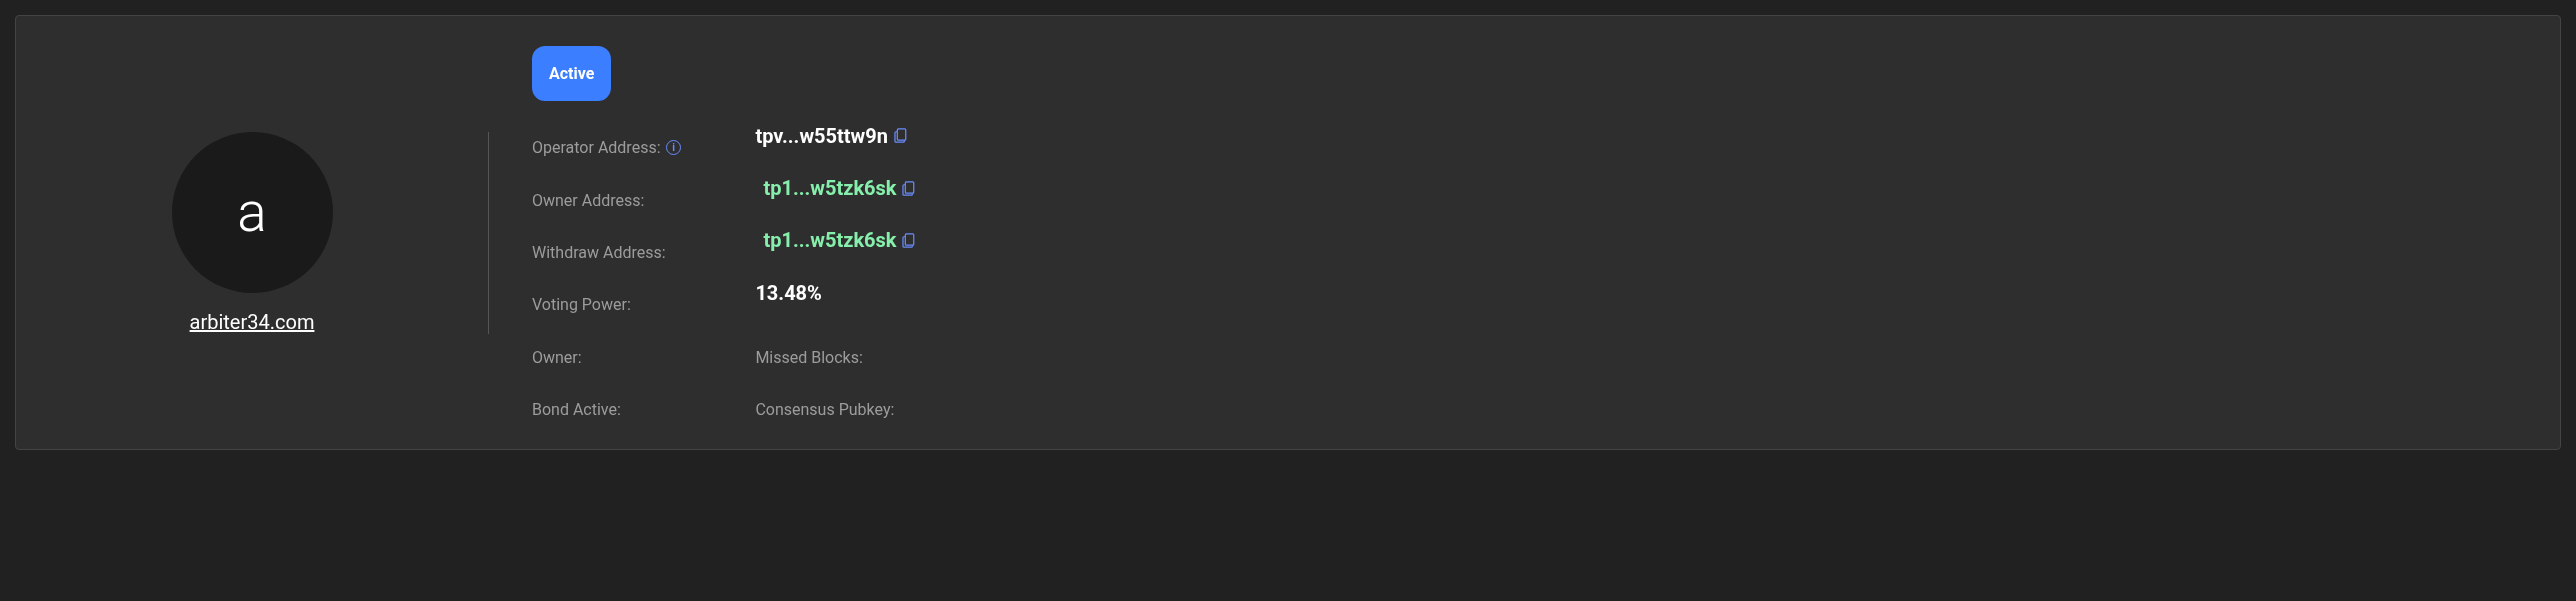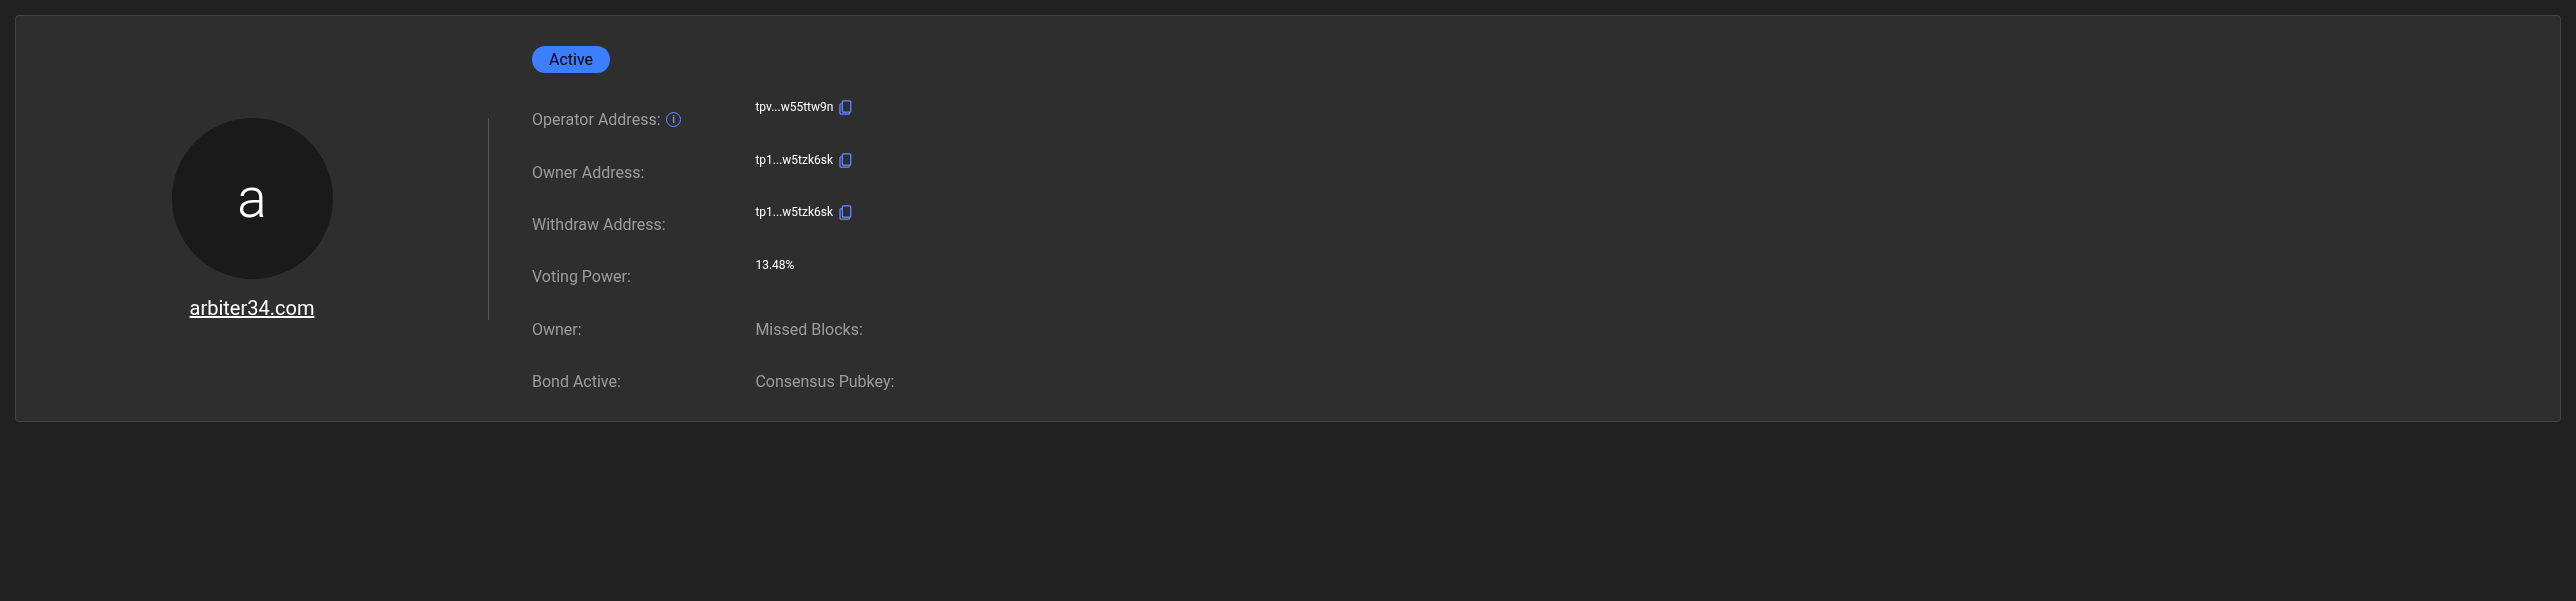--- a/index.html
+++ b/index.html
@@ -48,51 +48,53 @@
       font-weight: 400;
       text-decoration: underline;
     }
     .right-section {
       flex: 1;
       padding-left: 43px;
     }
     .badge {
       display: inline-block;
       background: #3b7eff;
-      color: #000000;
+      color: #ffffff;
       font-size: 16px;
-      font-weight: 400;
-      padding: 4px 17px;
+      font-weight: 700;
+      padding: 18px 17px;
       border-radius: 13.2px;
       margin-bottom: 13.2px;
     }
     .info-grid {
       display: grid;
       grid-template-columns: 214px auto;
       row-gap: 9.4px;
       column-gap: 9.4px;
       align-items: center;
     }
     .label {
       color: #9c9c9c;
       font-size: 16px;
       display: flex;
       align-items: center;
       gap: 5.7px;
       margin-top: 24px;
     }
     .value {
       color: #fff;
-      font-size: 12px;
-      font-weight: 400;
+      font-size: 20px;
+      font-weight: 700;
       display: flex;
+      align-items: center;
       gap: 5.7px;
     }
     .value.link {
-      color: #ffffff;
+      color: #86efac;
+      margin-left: 8px;
     }
     .info-icon {
       display: inline-flex;
       align-items: center;
       justify-content: center;
       width: 15px;
       height: 15px;
       border: 1.4px solid #6a8cff;
       border-radius: 50%;
       color: #6a8cff;

